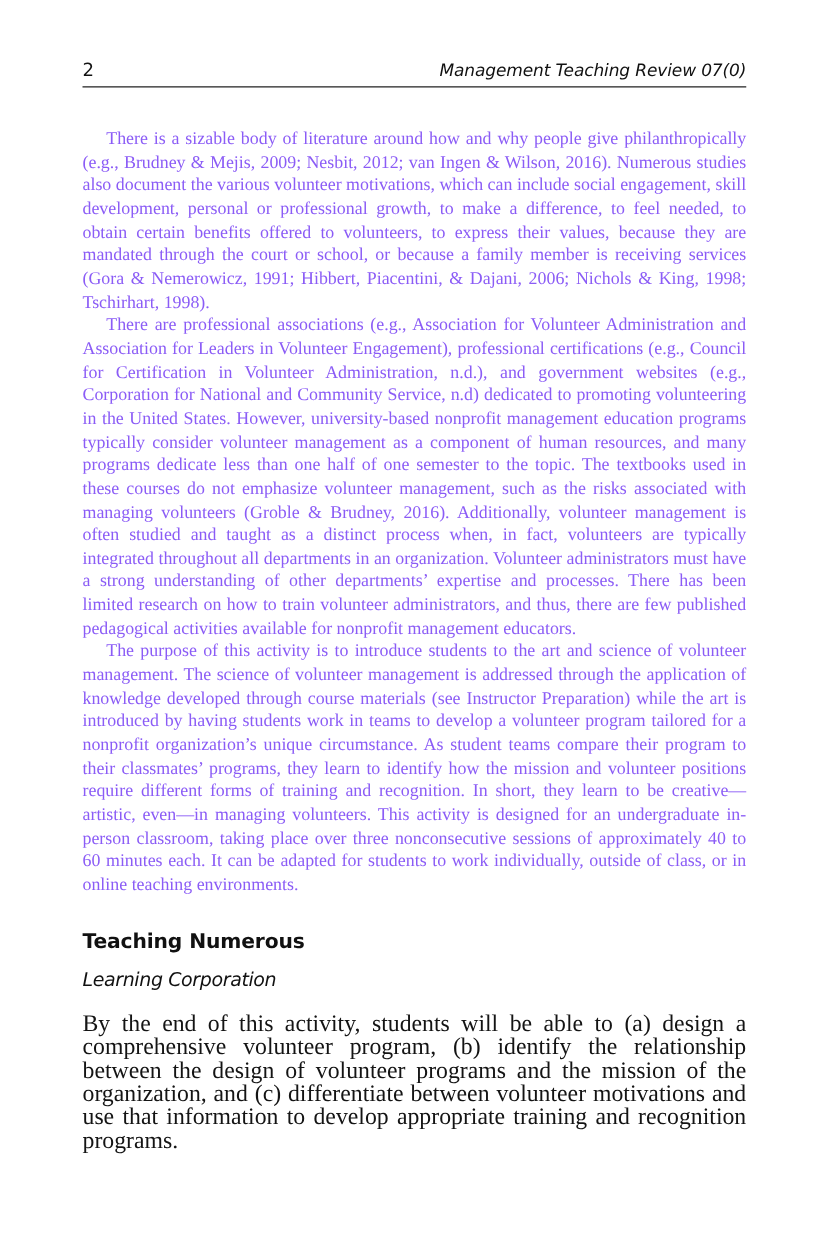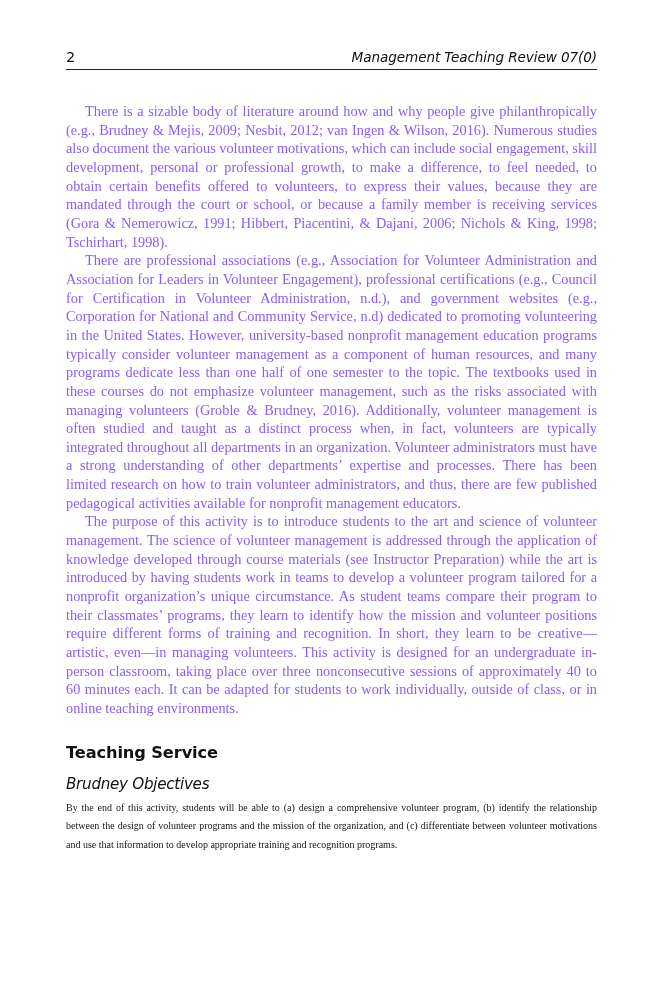--- a/index.html
+++ b/index.html
@@ -66,23 +66,23 @@
       margin: 10px 0 0 0;
       font-family: "DejaVu Sans", sans-serif;
       font-style: italic;
       font-weight: normal;
       font-size: 15.2px;
       line-height: 21px;
       color: #111;
       letter-spacing: -0.3px;
     }
     .objectives-text {
-      margin-top: 4px;
+      margin-top: 16px;
       font-family: "Liberation Serif", serif;
-      font-size: 10px;
+      font-size: 19px;
       line-height: 18.65px;
       text-align: justify;
       color: #141414;
     }
     .objectives-text p {
       margin: 0;
       text-indent: 0;
     }
   </style>
 </head>
@@ -94,21 +94,21 @@
     <span class="page-number">2</span>
     <span class="journal-title">Management Teaching Review 07(0)</span>
   </div>
 
   <div class="body-text">
     <p>There is a sizable body of literature around how and why people give philanthropi­cally (e.g., Brudney &amp; Mejis, 2009; Nesbit, 2012; van Ingen &amp; Wilson, 2016). Numerous studies also document the various volunteer motivations, which can include social engagement, skill development, personal or professional growth, to make a dif­ference, to feel needed, to obtain certain benefits offered to volunteers, to express their values, because they are mandated through the court or school, or because a family member is receiving services (Gora &amp; Nemerowicz, 1991; Hibbert, Piacentini, &amp; Dajani, 2006; Nichols &amp; King, 1998; Tschirhart, 1998).</p>
     <p>There are professional associations (e.g., Association for Volunteer Administration and Association for Leaders in Volunteer Engagement), professional certifications (e.g., Council for Certification in Volunteer Administration, n.d.), and government websites (e.g., Corporation for National and Community Service, n.d) dedicated to promoting volunteering in the United States. However, university-based nonprofit management education programs typically consider volunteer management as a com­ponent of human resources, and many programs dedicate less than one half of one semester to the topic. The textbooks used in these courses do not emphasize volunteer management, such as the risks associated with managing volunteers (Groble &amp; Brudney, 2016). Additionally, volunteer management is often studied and taught as a distinct process when, in fact, volunteers are typically integrated throughout all depart­ments in an organization. Volunteer administrators must have a strong understanding of other departments’ expertise and processes. There has been limited research on how to train volunteer administrators, and thus, there are few published pedagogical activi­ties available for nonprofit management educators.</p>
     <p>The purpose of this activity is to introduce students to the art and science of volun­teer management. The science of volunteer management is addressed through the application of knowledge developed through course materials (see Instructor Preparation) while the art is introduced by having students work in teams to develop a volunteer program tailored for a nonprofit organization’s unique circumstance. As stu­dent teams compare their program to their classmates’ programs, they learn to identify how the mission and volunteer positions require different forms of training and recog­nition. In short, they learn to be creative—artistic, even—in managing volunteers. This activity is designed for an undergraduate in-person classroom, taking place over three nonconsecutive sessions of approximately 40 to 60 minutes each. It can be adapted for students to work individually, outside of class, or in online teaching environments.</p>
   </div>
 
-  <h2 class="section-heading">Teaching Service</h2>
+  <h2 class="section-heading">Teaching Numerous</h2>
 
-  <h3 class="subsection-heading">Brudney Objectives</h3>
+  <h3 class="subsection-heading">Learning Corporation</h3>
 
   <div class="objectives-text">
     <p>By the end of this activity, students will be able to (a) design a comprehensive volunteer program, (b) identify the relationship between the design of volunteer programs and the mission of the organization, and (c) differentiate between volunteer motivations and use that information to develop appropriate training and recognition programs.</p>
   </div>
 
 </div>
 
 </body></html>

